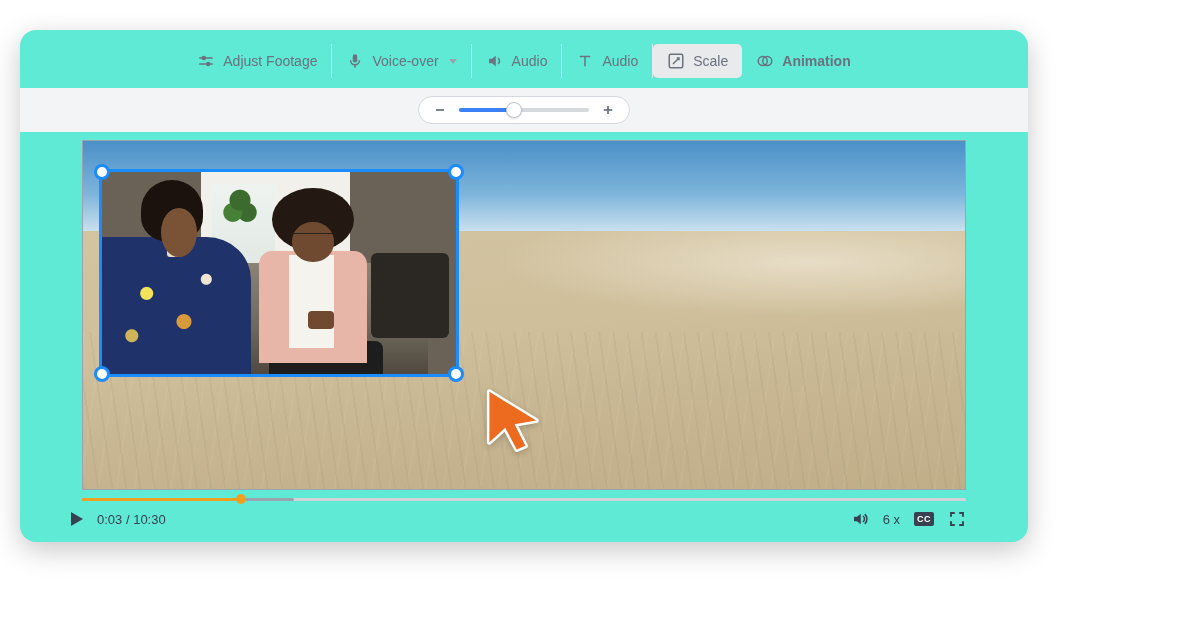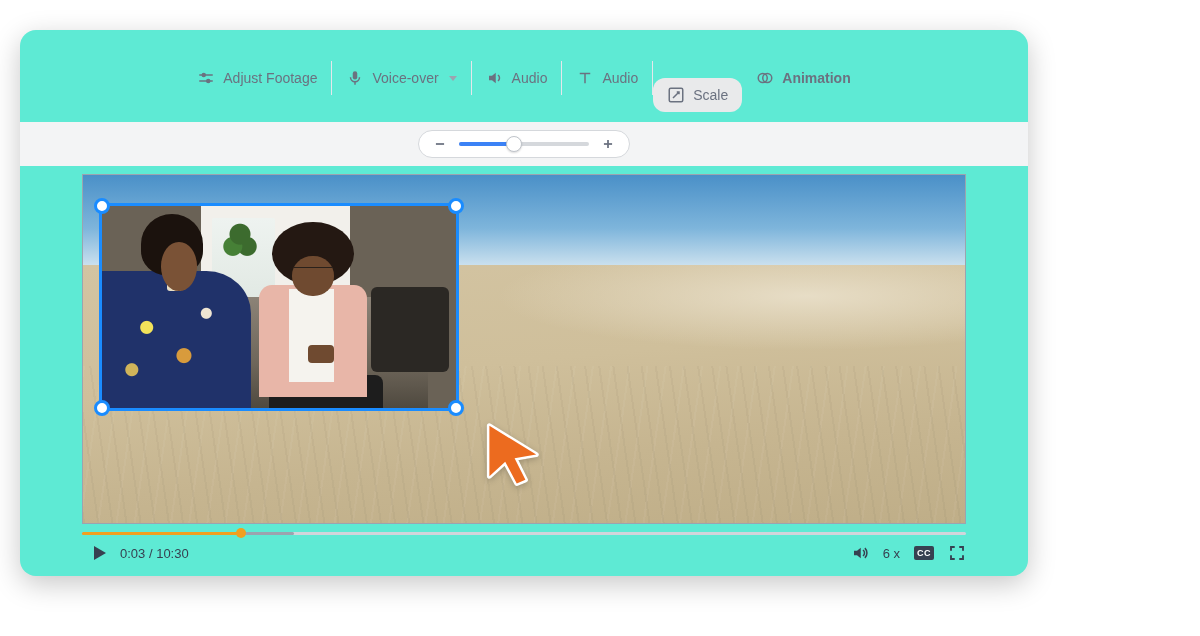--- a/index.html
+++ b/index.html
@@ -32,23 +32,22 @@
     gap: 8px;
     padding: 8px 14px;
     color: #6b7280;
     font-size: 14px;
     cursor: pointer;
     border-right: 1px solid #e5e7eb;
   }
   .tool-btn:last-child { border-right: none; font-weight: bold; }
   .tool-btn.active {
     background: #e9eaeb;
-    border-radius: 12px;
+    border-radius: 5px;
     border-right: none;
-    margin-top: 34px;
   }
   .tool-btn .icon { width: 18px; height: 18px; color: #6b7280; display: flex; align-items: center; justify-content: center; }
   .dropdown-caret {
     width: 0; height: 0;
     border-left: 4px solid transparent;
     border-right: 4px solid transparent;
     border-top: 5px solid #9ca3af;
     margin-left: 2px;
   }
   .scale-bar {
@@ -215,21 +214,21 @@
   }
   .progress-thumb {
     position: absolute; top: 50%; left: 18%;
     width: 10px; height: 10px; background: #f0a020; border-radius: 50%;
     transform: translate(-50%, -50%);
   }
   .controls-row {
     display: flex;
     align-items: center;
     justify-content: space-between;
-    padding: 8px 62px 0 74px;
+    padding: 8px 62px 0 51px;
     color: #374151;
     font-size: 13px;
   }
   .controls-left, .controls-right {
     display: flex; align-items: center; gap: 14px;
   }
   .play-icon {
     width: 0; height: 0;
     border-top: 7px solid transparent;
     border-bottom: 7px solid transparent;

